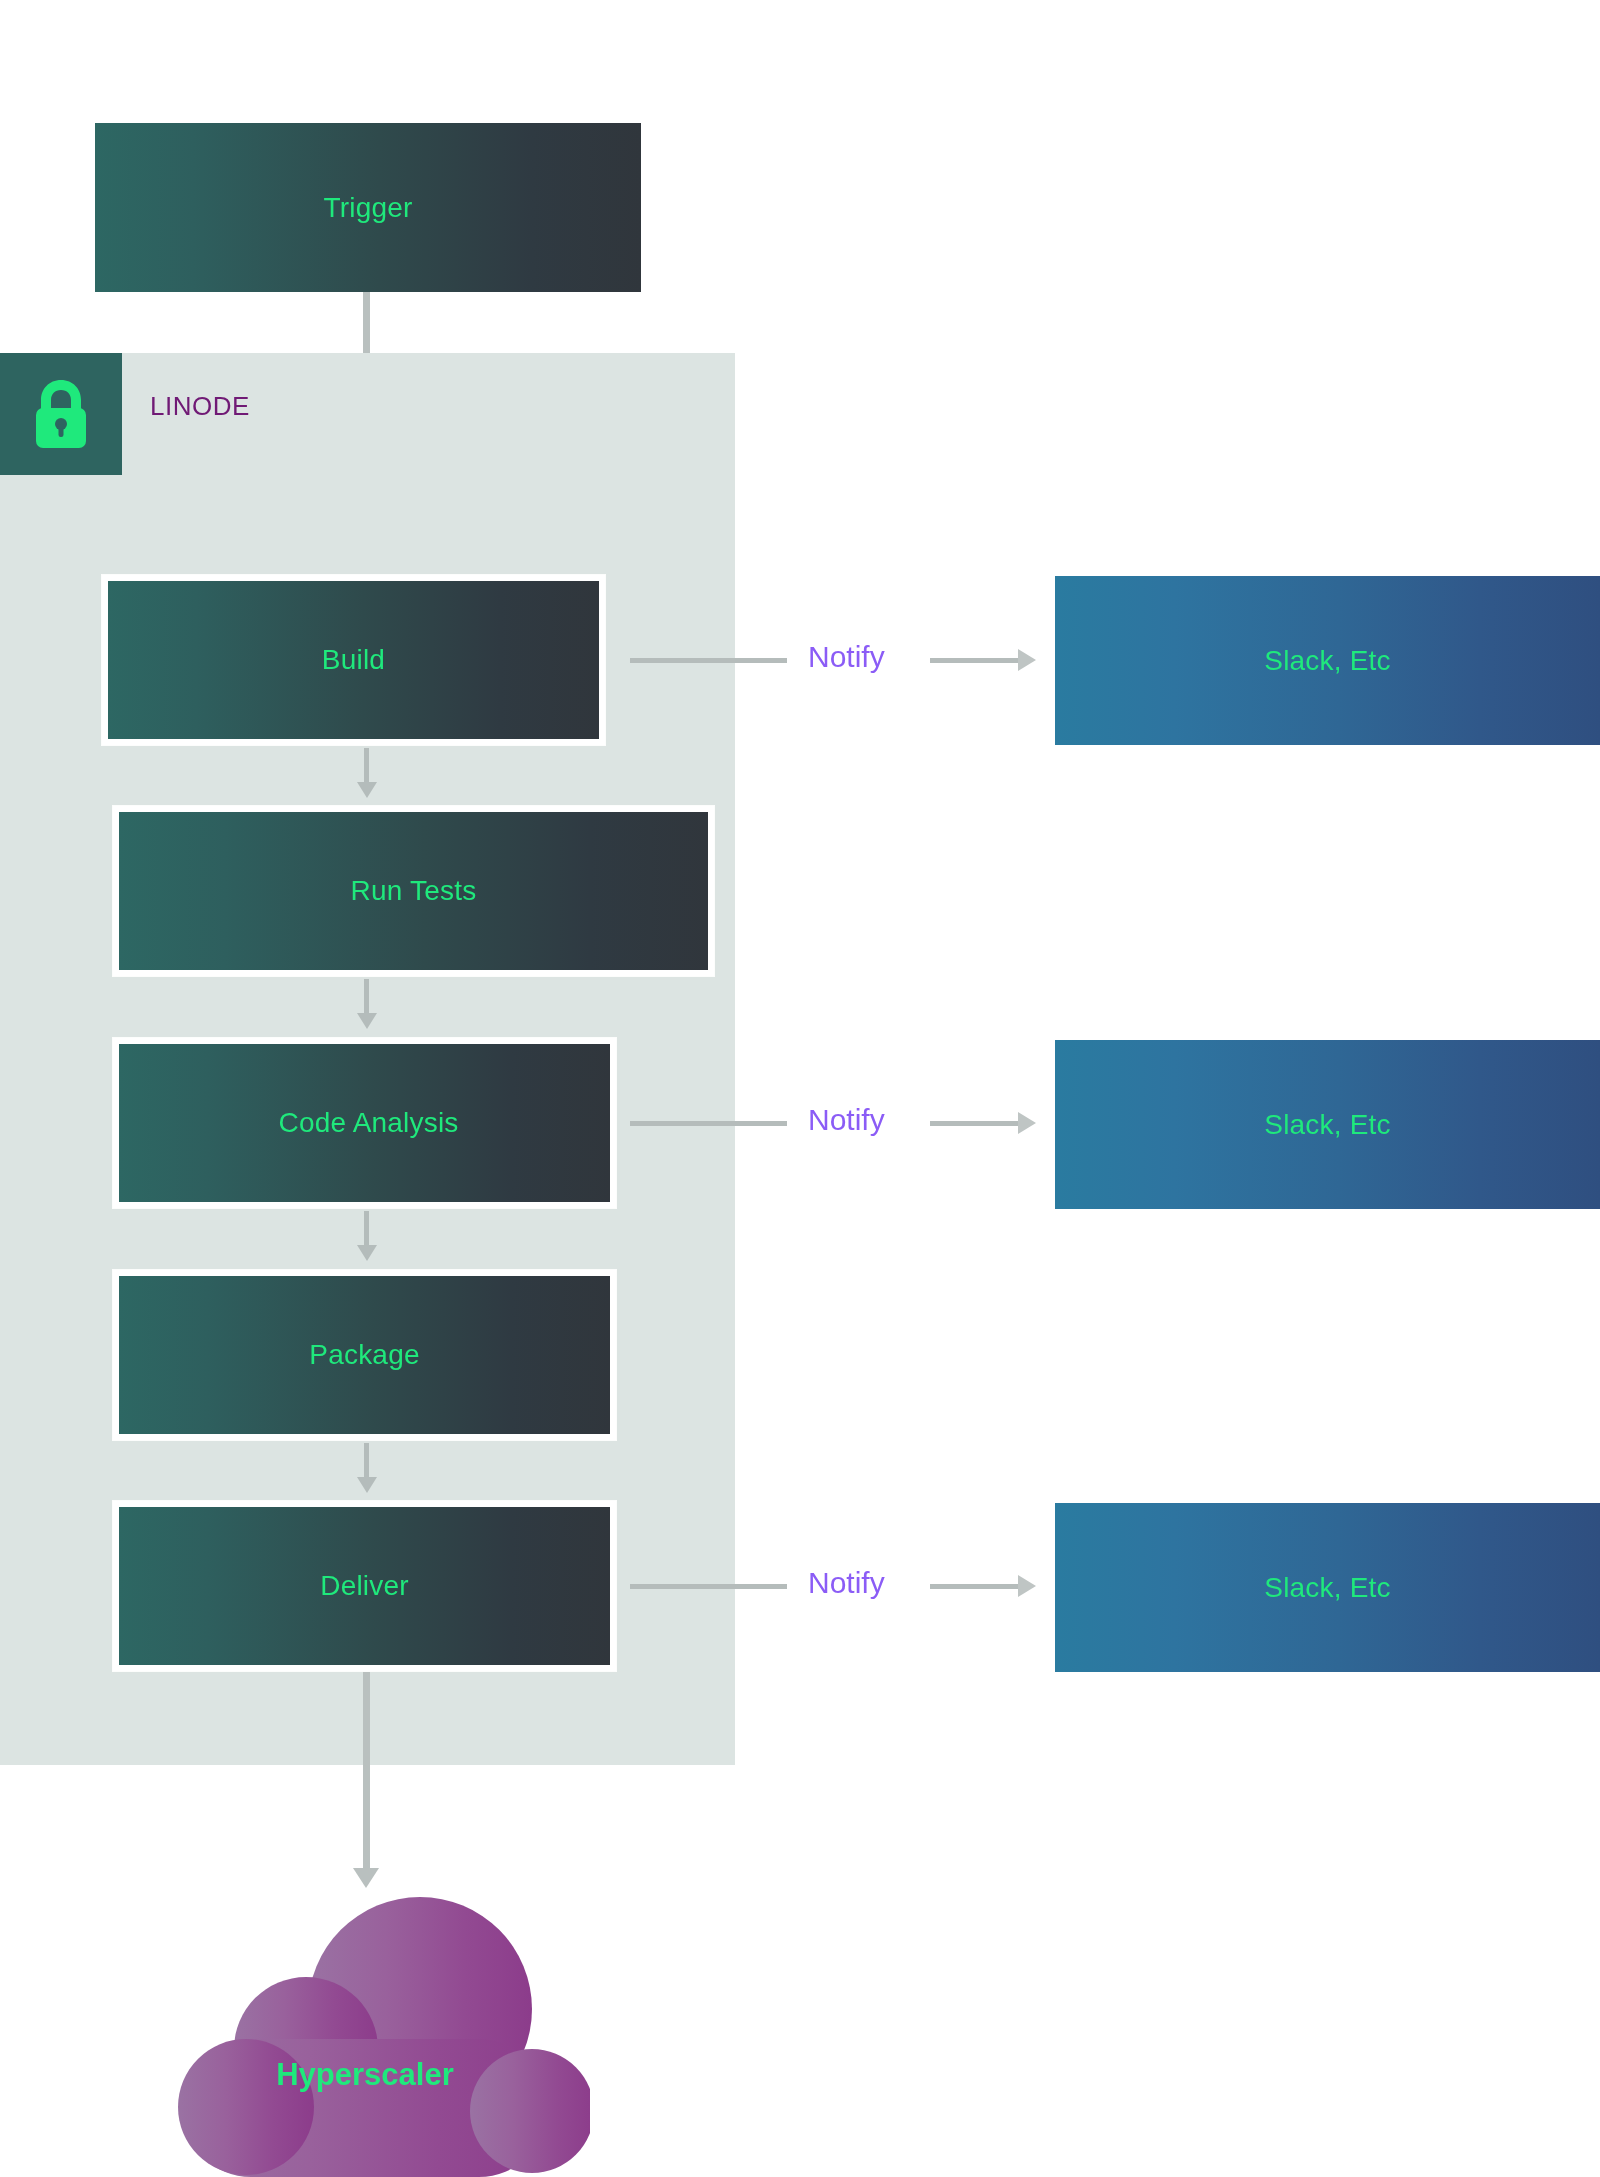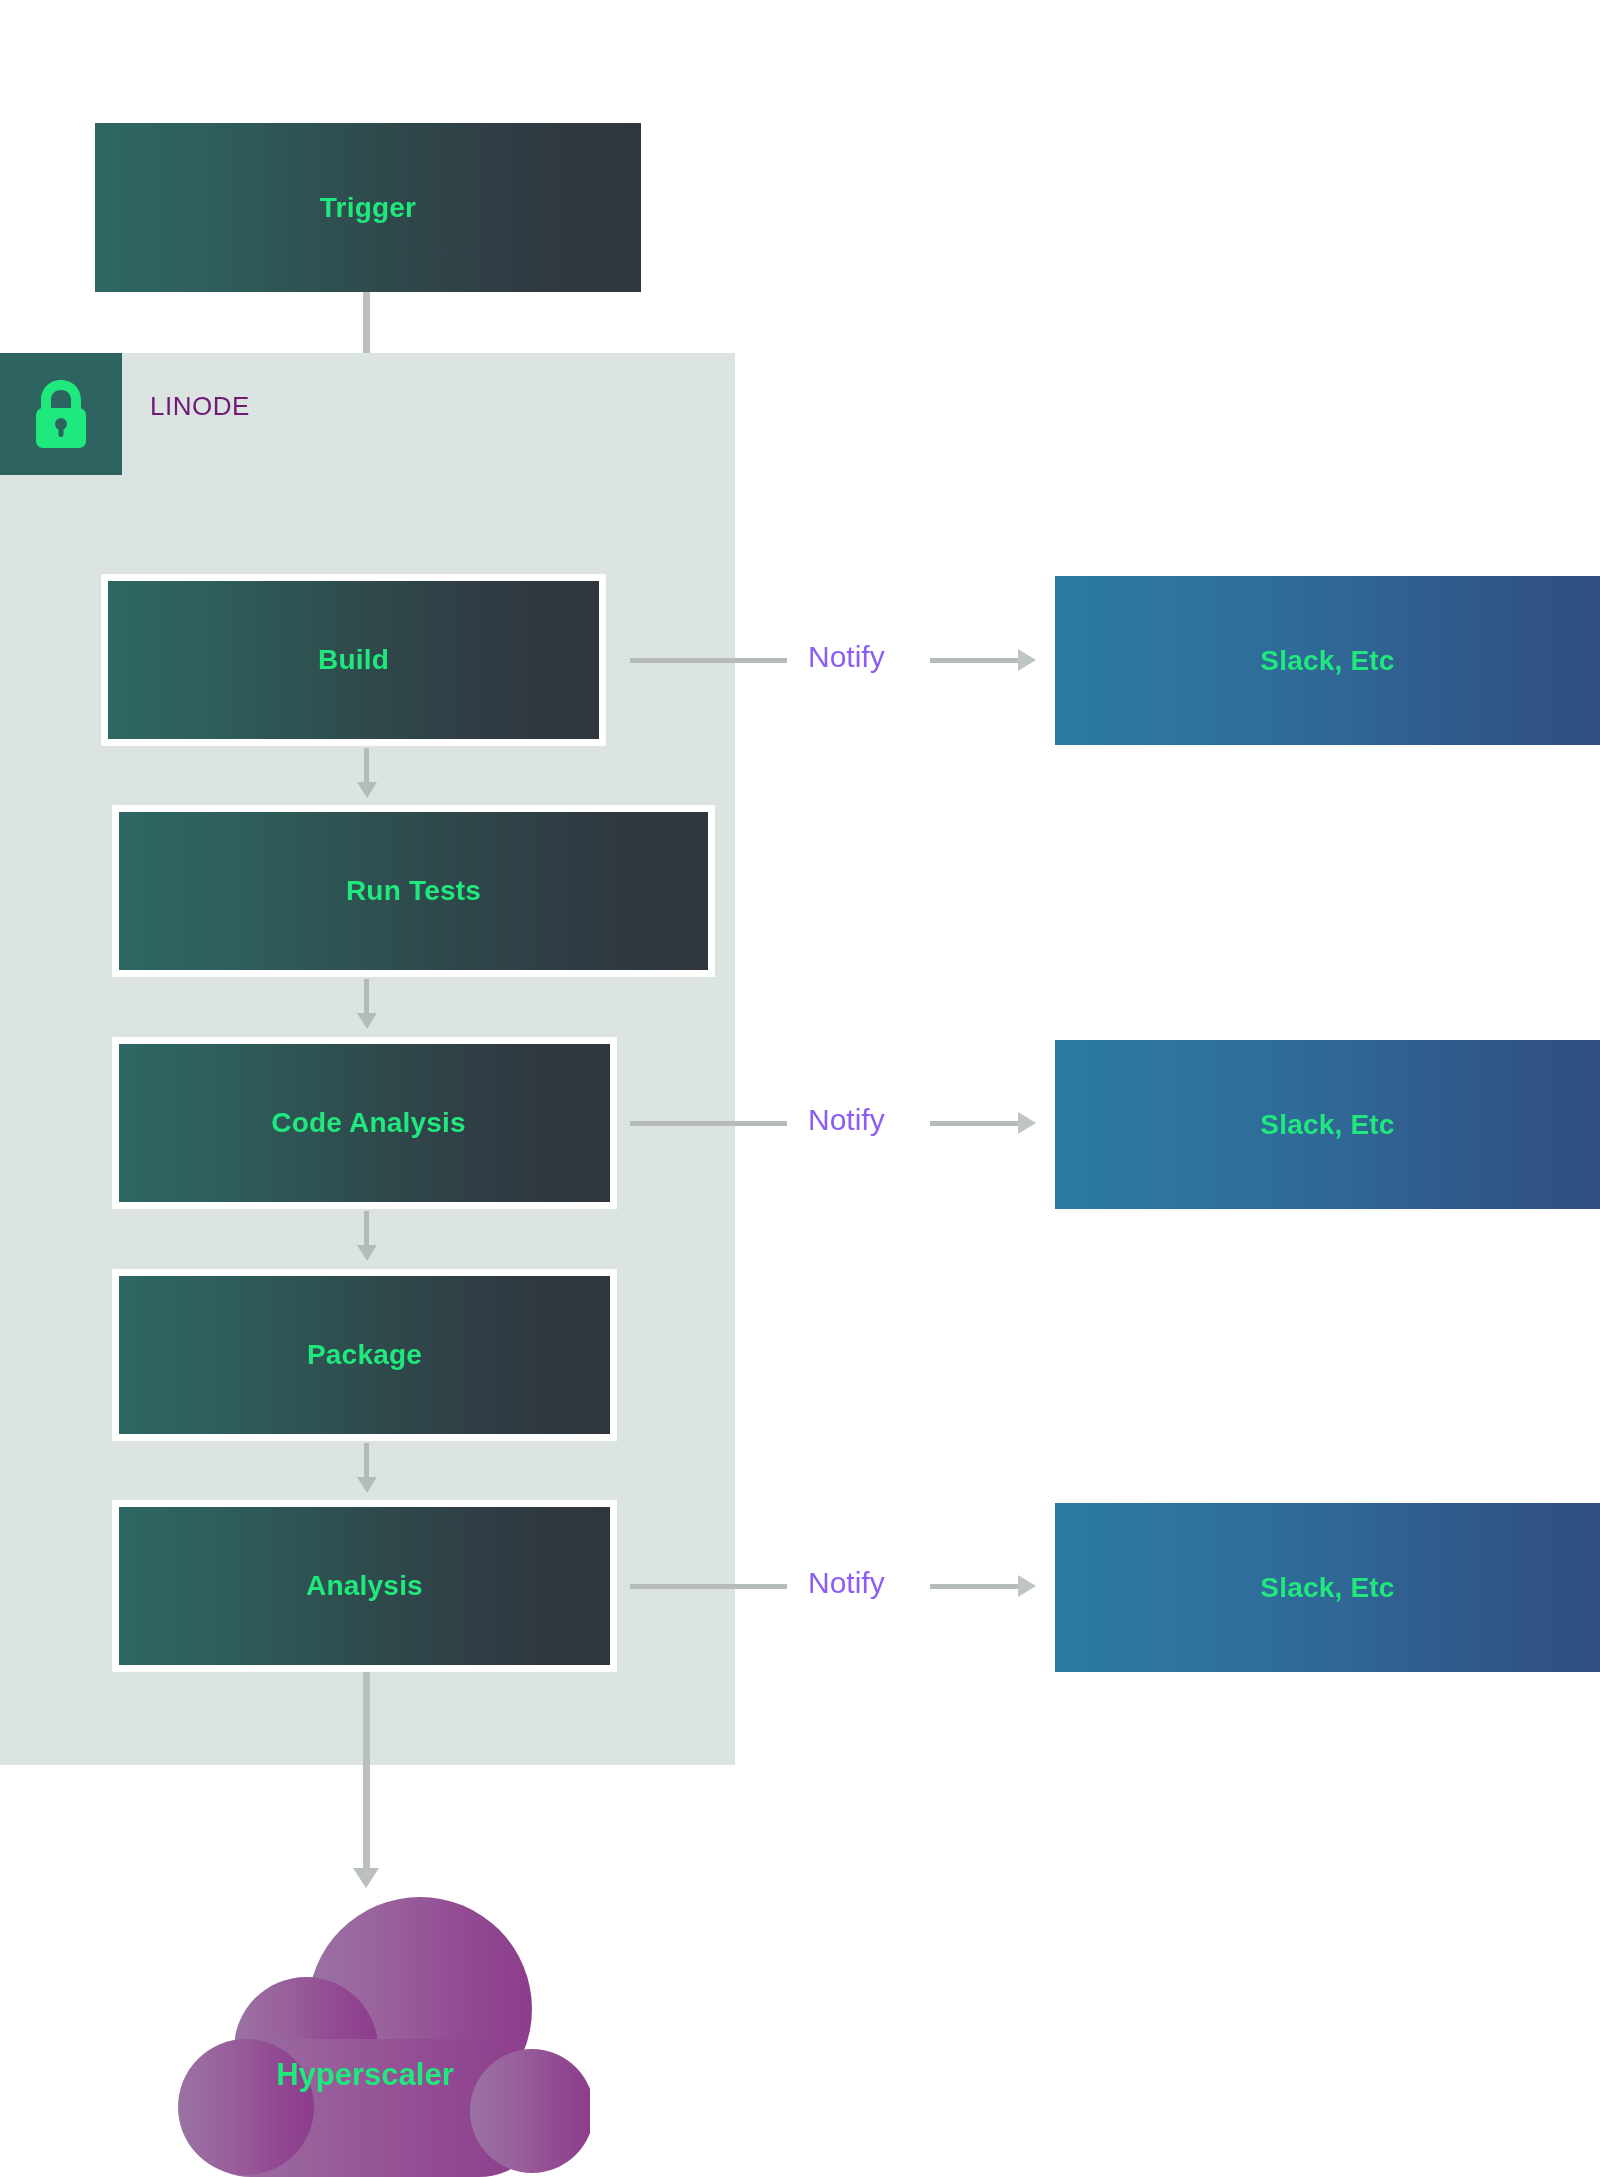--- a/index.html
+++ b/index.html
@@ -71,21 +71,21 @@
     display: flex;
     align-items: center;
     justify-content: center;
   }
   .stage.framed {
     border: 6px solid #ffffff;
     box-shadow: 0 0 0 1px rgba(255,255,255,0.9);
   }
   .stage-label {
     color: #1fe97c;
-    font-weight: bold;
+    font-weight: normal;
     font-size: 28px;
     letter-spacing: 0.2px;
     white-space: nowrap;
   }
   #stage-trigger {
     left: 95px;
     top: 123px;
     width: 546px;
     height: 169px;
   }
@@ -207,21 +207,21 @@
   <div class="stage framed" id="stage-tests">
     <span class="stage-label">Run Tests</span>
   </div>
   <div class="stage framed" id="stage-analysis">
     <span class="stage-label">Code Analysis</span>
   </div>
   <div class="stage framed" id="stage-package">
     <span class="stage-label">Package</span>
   </div>
   <div class="stage framed" id="stage-deliver">
-    <span class="stage-label">Analysis</span>
+    <span class="stage-label">Deliver</span>
   </div>
 
   <div class="v-line-sm" style="left:364px; top:748px; height:36px;"></div>
   <div class="v-head-sm" style="left:357px; top:782px;"></div>
 
   <div class="v-line-sm" style="left:364px; top:979px; height:36px;"></div>
   <div class="v-head-sm" style="left:357px; top:1013px;"></div>
 
   <div class="v-line-sm" style="left:364px; top:1211px; height:36px;"></div>
   <div class="v-head-sm" style="left:357px; top:1245px;"></div>

